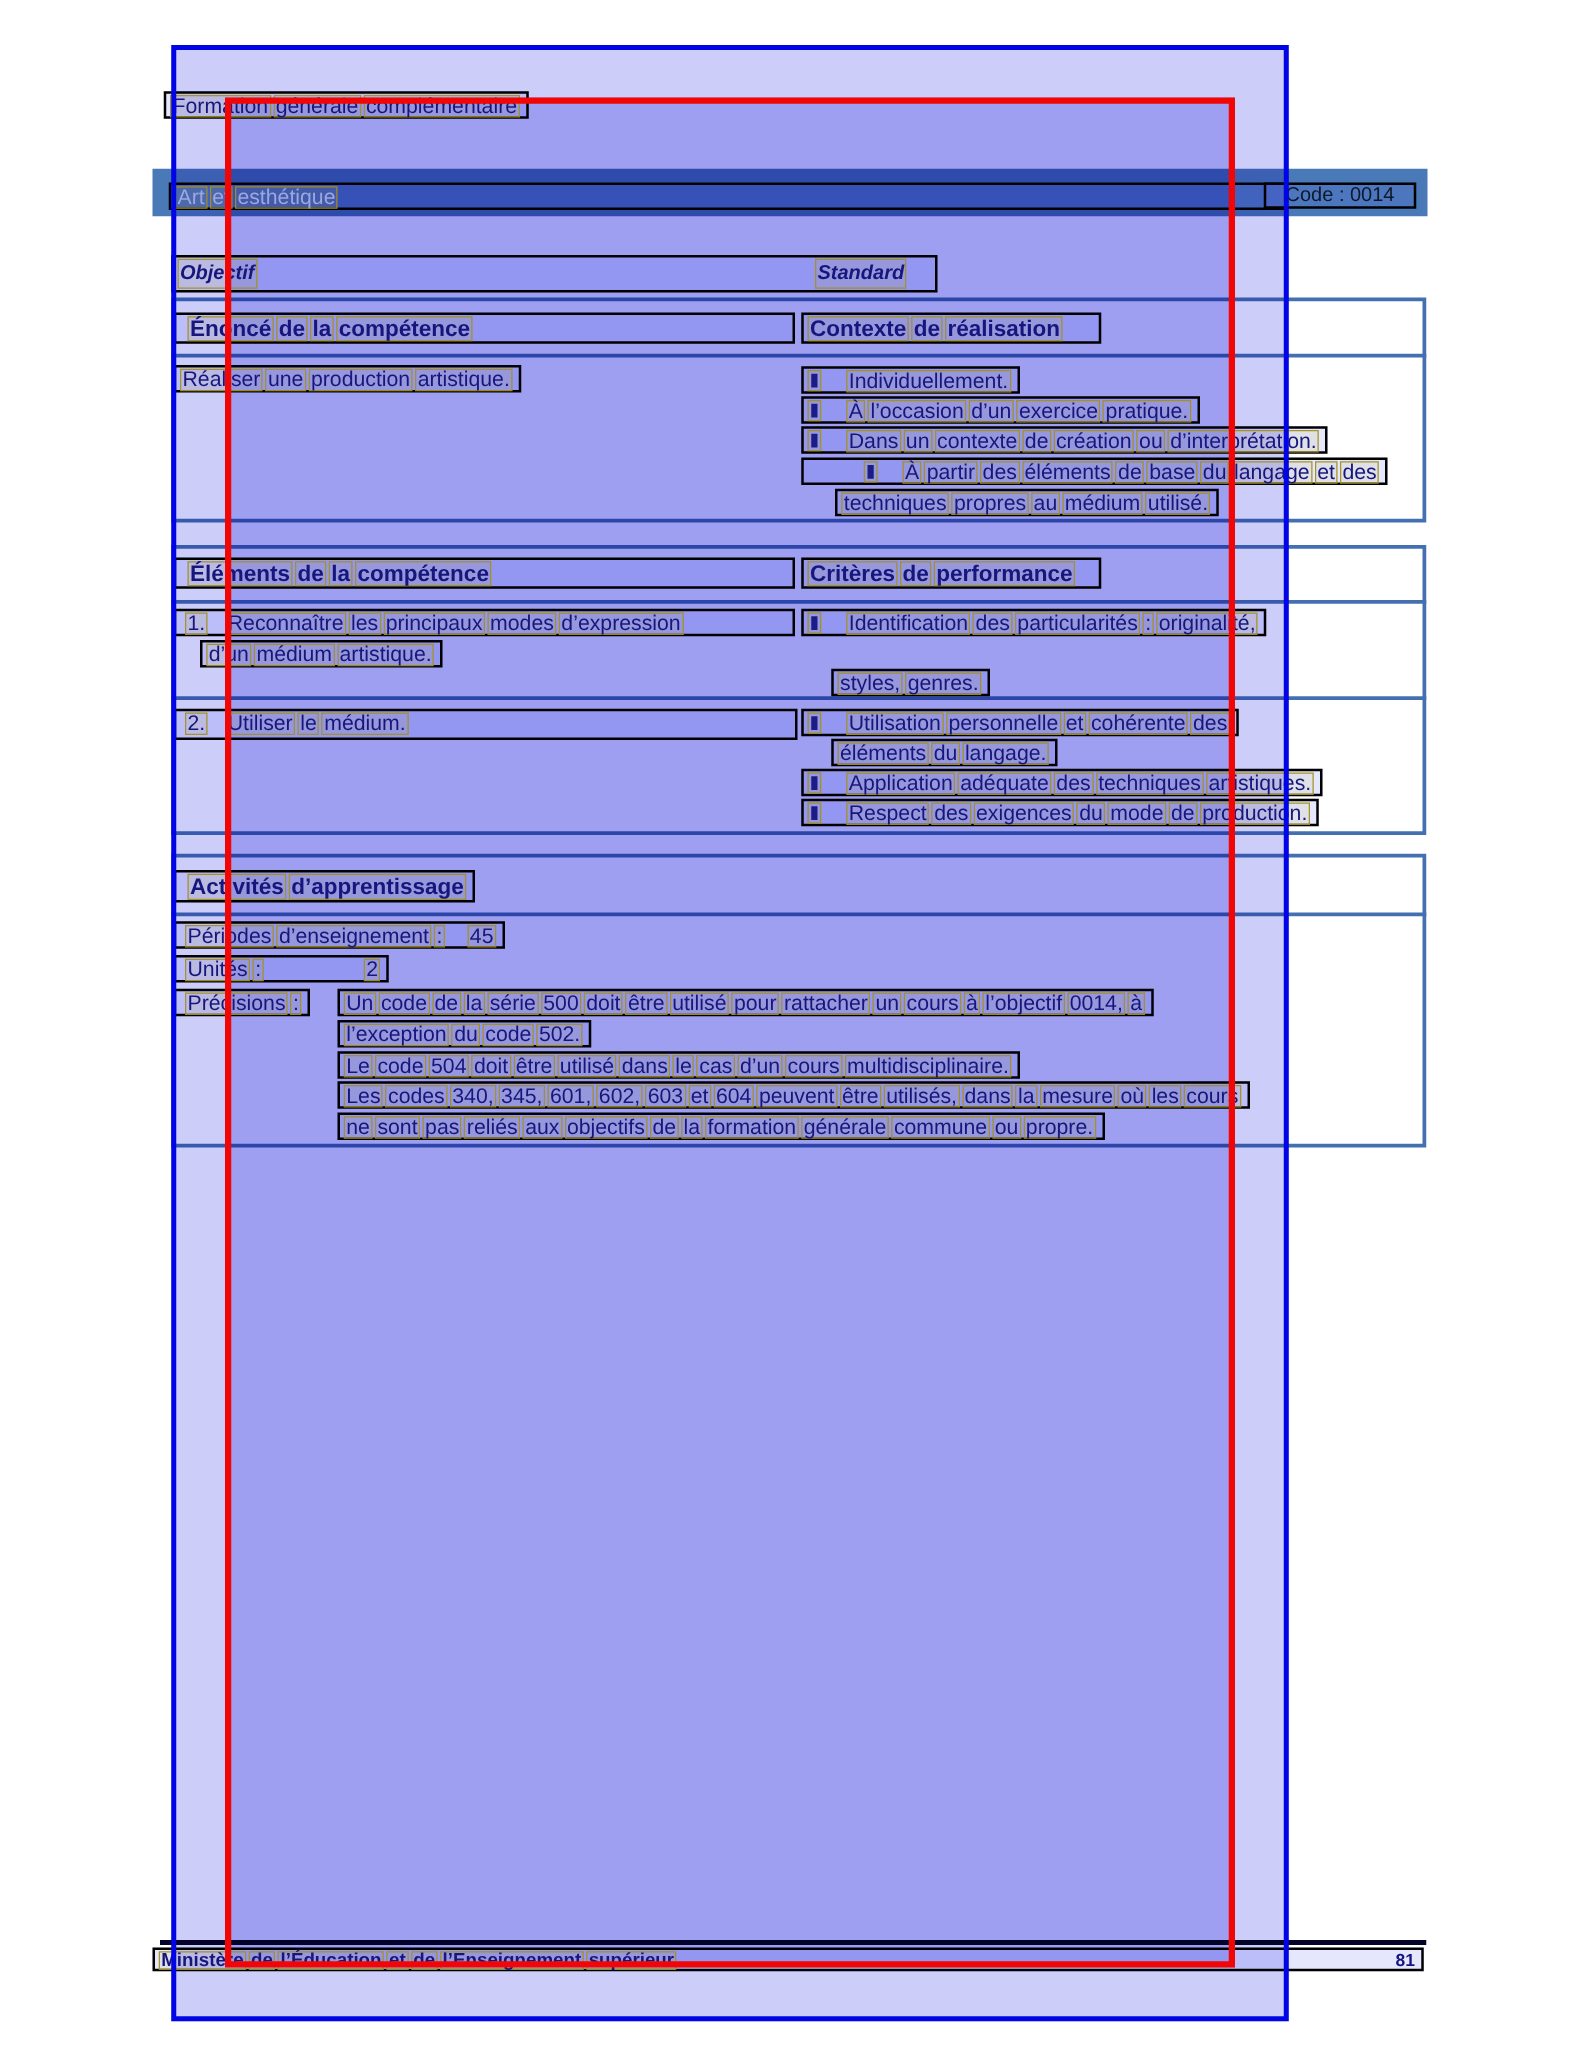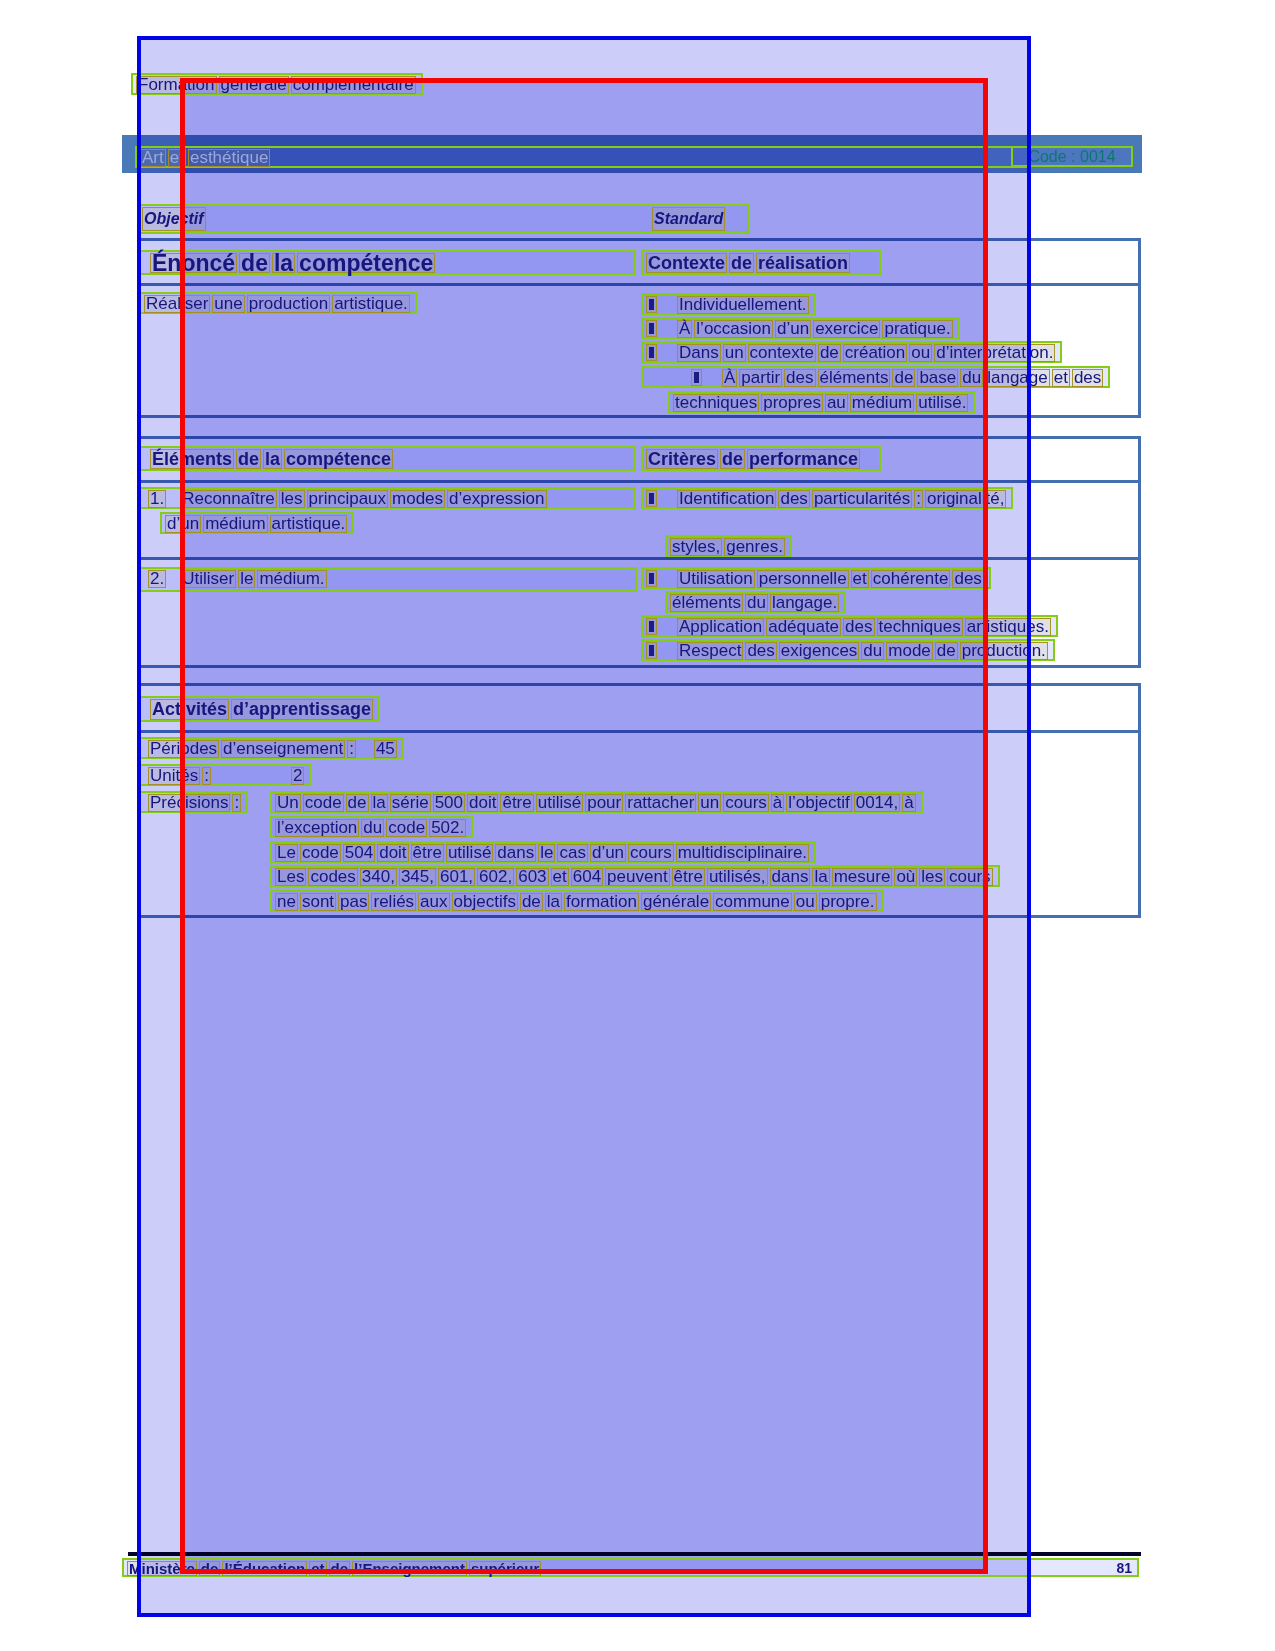--- a/index.html
+++ b/index.html
@@ -9,21 +9,21 @@
   .tbl{position:absolute;border:3px solid #4470b2;box-sizing:border-box;z-index:1;background:transparent;}
   .tdiv{position:absolute;height:3px;background:#4470b2;z-index:1;}
   .blackline{position:absolute;left:128px;top:1552px;width:1013px;height:4px;background:#03032a;z-index:12;}
   
   .tint{position:absolute;mix-blend-mode:multiply;pointer-events:none;}
   .tint-page{left:137px;top:36px;width:894px;height:1581px;background:#cdcdfa;z-index:2;}
   .tint-region{left:180px;top:78px;width:808px;height:1496px;background:#c6c6f6;z-index:3;}
   .page-border{position:absolute;left:137px;top:36px;width:894px;height:1581px;border:4px solid #0105e6;box-sizing:border-box;z-index:20;pointer-events:none;}
   .region-border{position:absolute;left:180px;top:78px;width:808px;height:1496px;border:5px solid #f20505;box-sizing:border-box;z-index:21;pointer-events:none;}
   
-  .lb{position:absolute;z-index:10;border:2px solid #84cc16;background:rgba(95,110,245,.16);
+  .lb{position:absolute;z-index:10;border:2px solid #000000;background:rgba(95,110,245,.16);
       box-sizing:border-box;white-space:nowrap;height:22px;line-height:16px;font-size:17px;
       padding:1px 3px 0 3px;}
   .w{display:inline-block;border:1px solid rgba(163,143,29,.95);background:rgba(190,168,40,.10);
      padding:0 1px;margin-right:2px;vertical-align:top;}
   .b{font-weight:bold;}
   .bullet{display:block;width:5px;height:11px;background:#1c1c86;margin:2px 1px;}
   .mkw{margin-right:20px;}
   .numw{margin-right:12px;}
   .lbl-gap-45{margin-left:16px;}
   .lbl-gap-2{margin-left:78px;}
@@ -50,30 +50,30 @@
   <div class="tint tint-page"></div>
   <div class="tint tint-region"></div>
 
   <div class="lb" style="left:131px;top:73px;">
     <span><span class="w">Formation</span><span class="w">générale</span><span class="w">complémentaire</span></span>
   </div>
 
   <div class="lb" style="left:135px;top:146px;width:895px;color:#9aa8e0;">
     <span><span class="w">Art</span><span class="w">et</span><span class="w">esthétique</span></span>
   </div>
-  <div class="lb" style="left:1011px;top:146px;width:122px;height:21px;text-align:center;color:#0f766e;font-size:16px;background:rgba(95,110,245,.10);">
+  <div class="lb" style="left:1011px;top:146px;width:122px;height:21px;text-align:center;color:#0f172a;font-size:16px;background:rgba(95,110,245,.10);">
     <span>Code : 0014</span>
   </div>
 
   <div class="lb" style="left:137px;top:204px;width:613px;height:30px;font-size:16px;font-weight:bold;font-style:italic;line-height:22px;">
     <span><span class="w">Objectif</span></span>
     <span style="position:absolute;left:513px;top:1px;"><span class="w">Standard</span></span>
   </div>
 
-  <div class="lb b" style="left:139px;top:250px;width:497px;height:25px;font-size:23px;line-height:18px;padding-left:9px;">
+  <div class="lb b" style="left:139px;top:250px;width:497px;height:25px;font-size:18px;line-height:18px;padding-left:9px;">
     <span><span class="w">Énoncé</span><span class="w">de</span><span class="w">la</span><span class="w">compétence</span></span>
   </div>
   <div class="lb b" style="left:641px;top:250px;width:240px;height:25px;font-size:18px;line-height:18px;">
     <span><span class="w">Contexte</span><span class="w">de</span><span class="w">réalisation</span></span>
   </div>
 
   <div class="lb" style="left:139px;top:292px;">
     <span><span class="w">Réaliser</span><span class="w">une</span><span class="w">production</span><span class="w">artistique.</span></span>
   </div>
   <div class="lb" style="left:641px;top:293px;">

